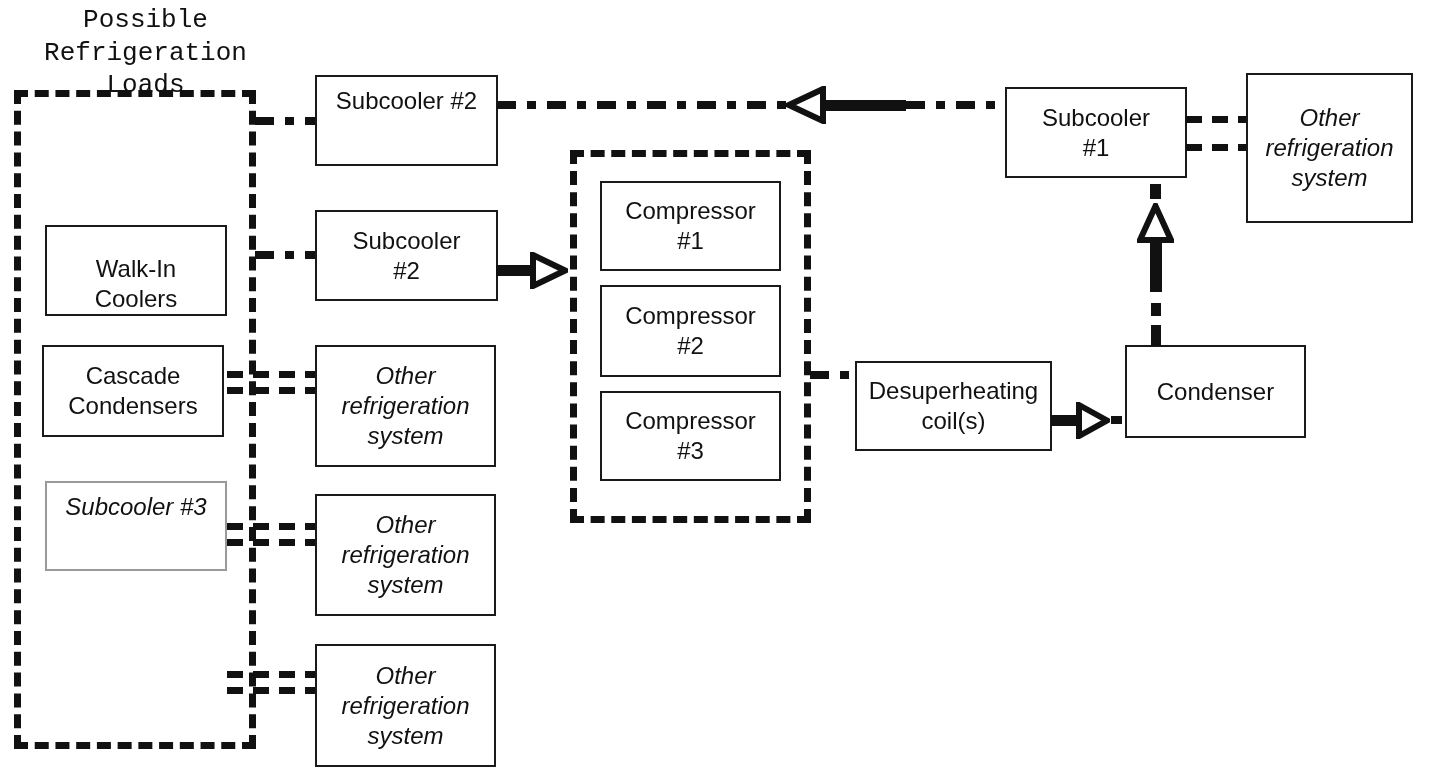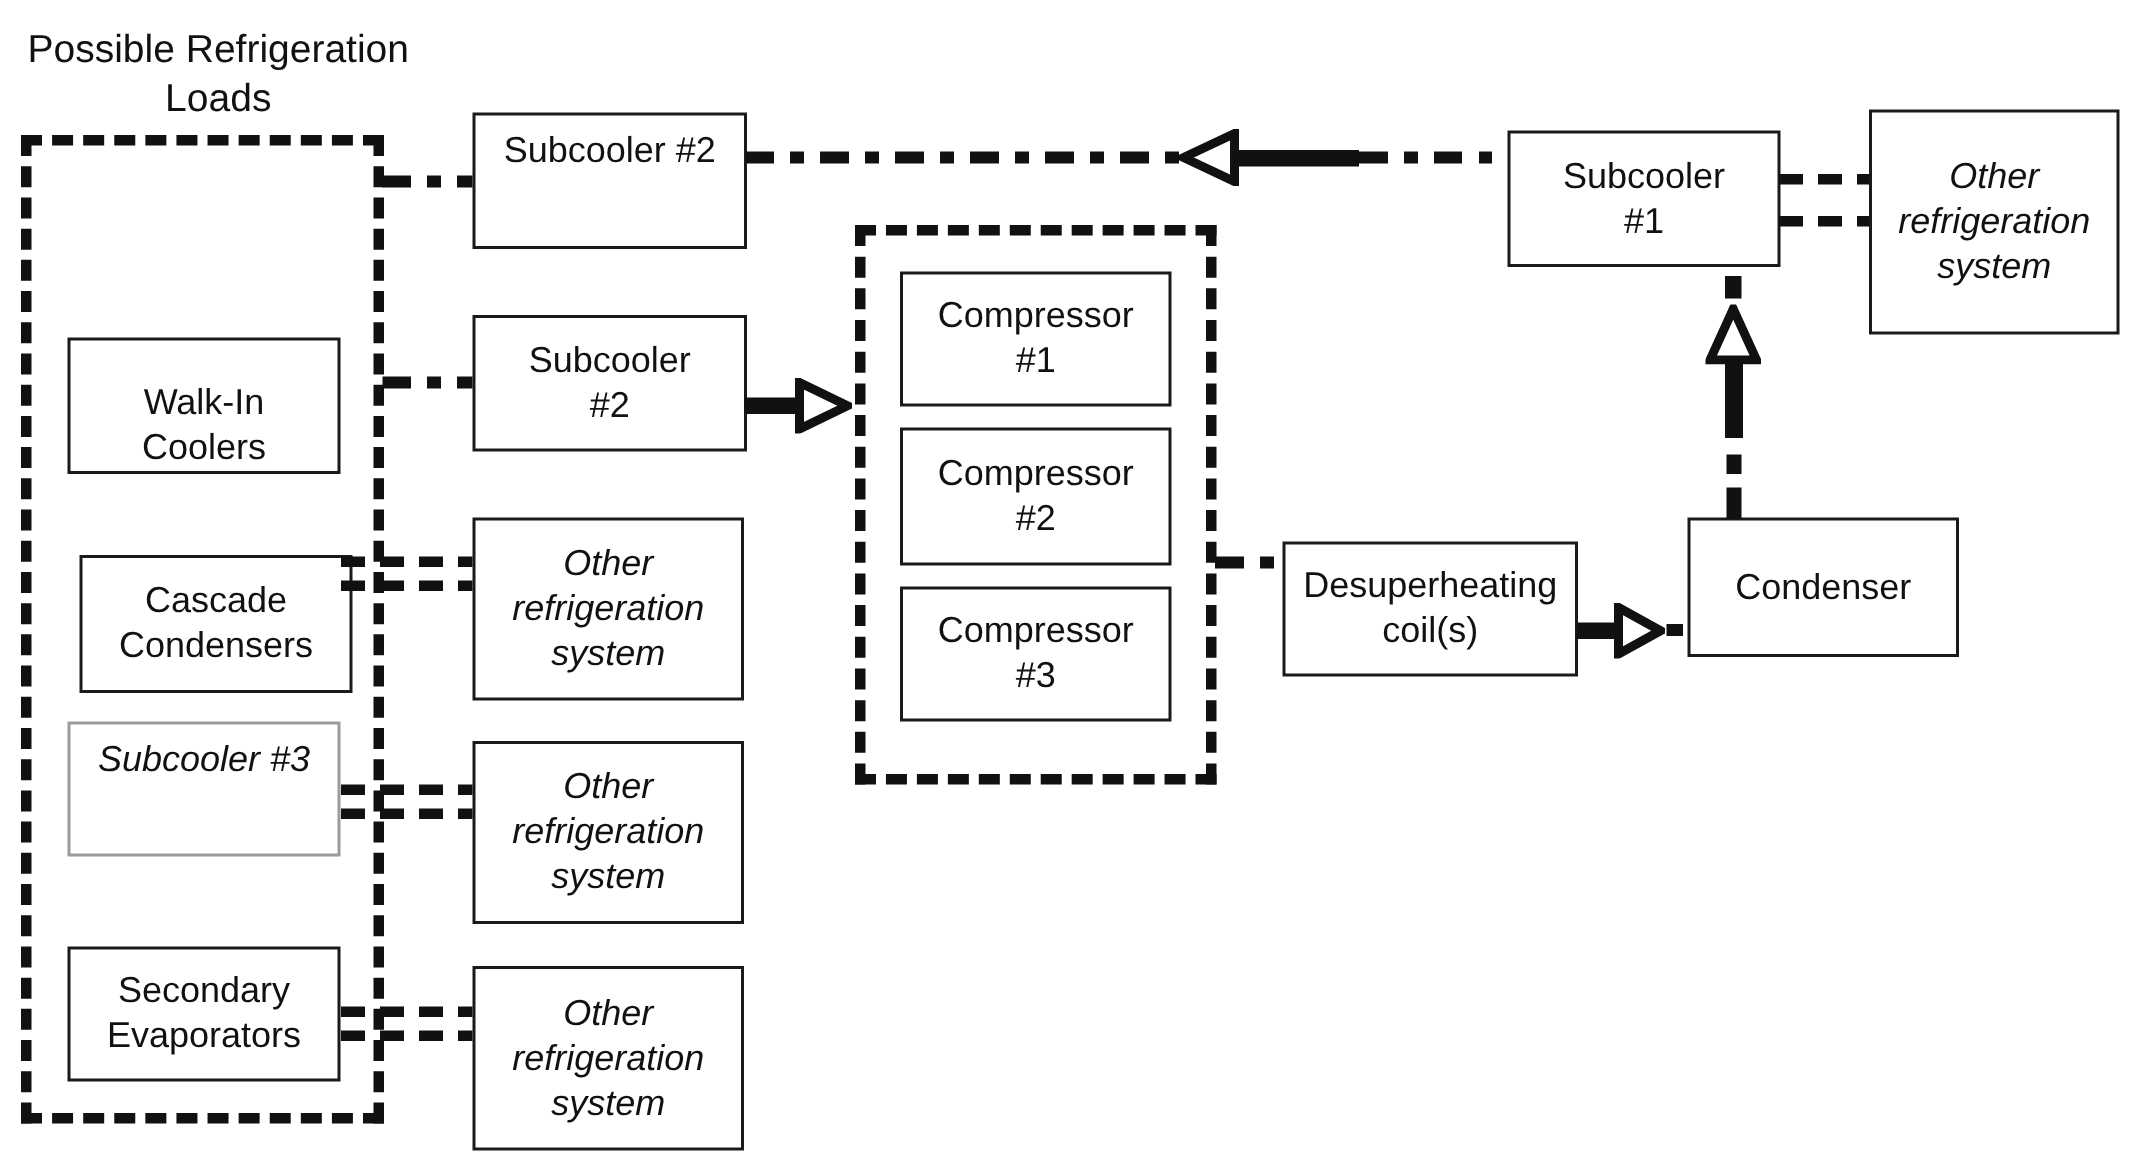--- a/index.html
+++ b/index.html
@@ -53,40 +53,36 @@
   .solid-h{position:absolute;height:11px;background:#111;}
   .solid-v{position:absolute;width:12px;background:#111;}
   .sq{position:absolute;background:#111;}
   .ah{position:absolute;}
 </style>
 </head>
 <body>
 
 <div id="canvas">
 
-  <div class="title" style="left:13px;top:16px;width:265px;">Possible Refrigeration
+  <div class="title" style="left:13px;top:4px;width:265px;font-family:Liberation Mono, monospace;">Possible Refrigeration
 Loads</div>
 
   <div class="group" style="left:14px;top:90px;width:242px;height:659px;"></div>
   <div class="group" style="left:570px;top:150px;width:241px;height:373px;"></div>
 
   <div class="node" style="left:45px;top:225px;width:182px;height:91px;align-items:flex-end;">
     <span>Walk-In
 Coolers</span>
   </div>
-  <div class="node" style="left:53px;top:345px;width:182px;height:92px;margin-top:25px;">
+  <div class="node" style="left:42px;top:345px;width:182px;height:92px;">
     <span>Cascade
 Condensers</span>
   </div>
   <div class="node gray-border italic v-top" style="left:45px;top:481px;width:182px;height:90px;justify-content:center;">
     <span>Subcooler #3</span>
-  </div>
-  <div class="node" style="left:45px;top:631px;width:182px;height:90px;">
-    <span>Secondary
-Evaporators</span>
   </div>
 
   <div class="node v-top" style="left:315px;top:75px;width:183px;height:91px;">
     <span>Subcooler #2</span>
   </div>
   <div class="node" style="left:315px;top:210px;width:183px;height:91px;">
     <span>Subcooler
 #2</span>
   </div>
   <div class="node italic" style="left:315px;top:345px;width:181px;height:122px;">

